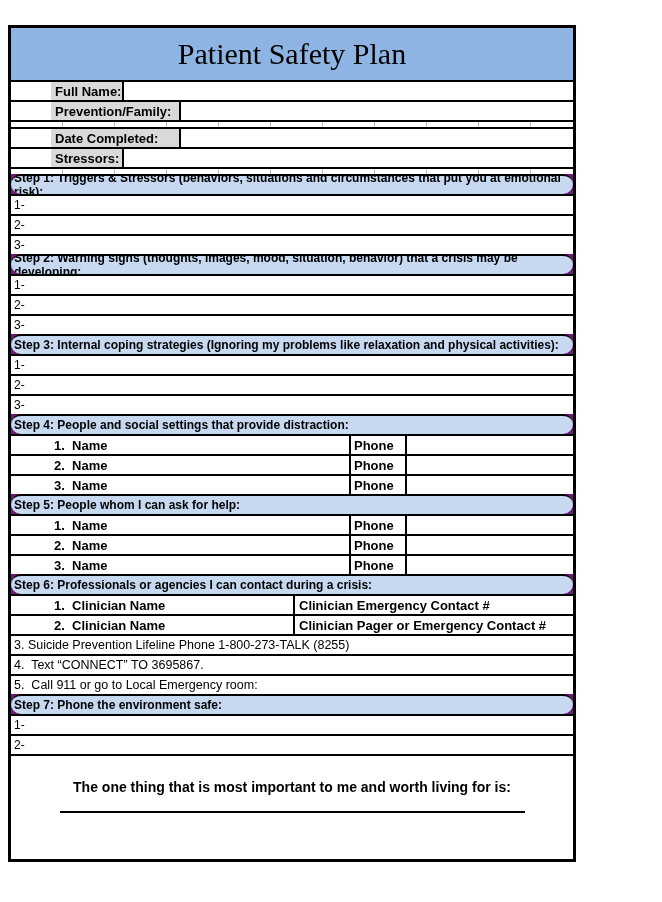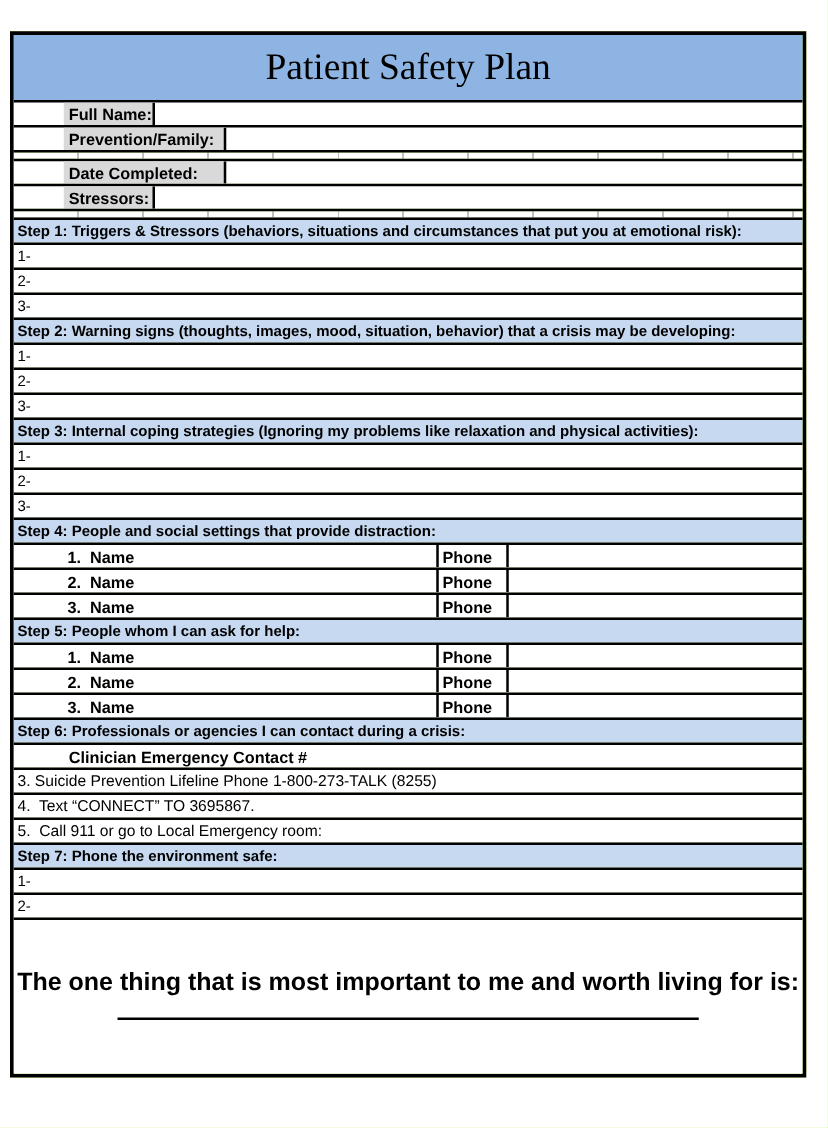--- a/index.html
+++ b/index.html
@@ -1,51 +1,51 @@
 <!DOCTYPE html>
 <html><head>
 <meta charset="utf-8">
 <style>
   html,body{margin:0;padding:0;background:#ffffff;}
   .page{position:relative;width:662px;height:902px;background:#ffffff;
         font-family:"Liberation Sans",sans-serif;color:#000;}
-  .form{position:absolute;left:8px;top:25px;width:637px;height:837px;
+  .form{position:absolute;left:8px;top:25px;width:568px;height:837px;
         border:3px solid #000;box-sizing:border-box;display:flex;
-        flex-direction:column;background:#bef264;}
+        flex-direction:column;background:#701a75;}
   .title{height:52px;flex:0 0 52px;background:#8DB4E2;display:flex;
          align-items:center;justify-content:center;
          font-family:"Liberation Serif",serif;font-size:30px;}
   .row{height:20px;flex:0 0 20px;box-sizing:border-box;border-top:2px solid #000;
        display:flex;align-items:center;overflow:hidden;background:#fff;padding-left:40px;}
   .spacer{height:7px;flex:0 0 7px;box-sizing:border-box;border-top:2px solid #000;
           background-image:repeating-linear-gradient(to right,#ffffff 0 51px,#bfbfbf 51px 52px);}
   .flabel{height:100%;background:#D9D9D9;border-right:2px solid #000;display:flex;
           align-items:center;padding-left:4px;box-sizing:border-box;
           font-weight:bold;font-size:13px;}
   .w-narrow{width:73px;flex:0 0 73px;}
   .w-wide{width:130px;flex:0 0 130px;}
   .fvalue{flex:1 1 auto;height:100%;}
-  .step-header{background:#C6D9F1;font-weight:bold;font-size:12px;padding-left:3px;}
+  .step-header{background:#C6D9F1;font-weight:bold;font-size:12px;padding-left:3px;border-radius:10px;}
   .line-row{font-size:12px;padding-left:3px;}
   .np-name{width:300px;flex:0 0 300px;height:100%;border-right:2px solid #000;
            display:flex;align-items:center;padding-left:3px;box-sizing:border-box;
            font-weight:bold;font-size:13px;}
   .np-phone{width:56px;flex:0 0 56px;height:100%;border-right:2px solid #000;
             display:flex;align-items:center;padding-left:3px;box-sizing:border-box;
             font-weight:bold;font-size:13px;}
   .np-value{flex:1 1 auto;height:100%;}
   .s6-left{width:244px;flex:0 0 244px;height:100%;border-right:2px solid #000;
            display:flex;align-items:center;padding-left:3px;box-sizing:border-box;
            font-weight:bold;font-size:13px;}
   .s6-right{flex:1 1 auto;height:100%;display:flex;align-items:center;
             padding-left:4px;font-weight:bold;font-size:13px;}
   .s6-full{font-size:12.5px;padding-left:3px;}
   .pre{white-space:pre;}
   .footer{flex:1 1 auto;border-top:2px solid #000;text-align:center;background:#fff;}
-  .footer-prompt{margin-top:39px;font-weight:bold;font-size:20px;}
+  .footer-prompt{margin-top:23px;font-weight:bold;font-size:14px;}
   .footer-line{width:465px;margin:16px auto 0;border-bottom:2px solid #000;height:0;}
 </style>
 </head>
 <body>
 
 <div class="page">
   <div class="form">
 
     <div class="title">Patient Safety Plan</div>
 
@@ -142,22 +142,33 @@
     <div class="row">
       <div class="np-name">
         <span class="pre">3.  Name</span>
       </div>
       <div class="np-phone">Phone</div>
       <div class="np-value"></div>
     </div>
 
     <div class="row step-header">Step 6: Professionals or agencies I can contact during a crisis:</div>
     <div class="row">
+      <div class="s6-left">
+        <span class="pre">1.  Clinician Name</span>
+      </div>
       <div class="s6-right">
         <span>Clinician Emergency Contact #</span>
+      </div>
+    </div>
+    <div class="row">
+      <div class="s6-left">
+        <span class="pre">2.  Clinician Name</span>
+      </div>
+      <div class="s6-right">
+        <span>Clinician Pager or Emergency Contact #</span>
       </div>
     </div>
     <div class="row s6-full">
       <span class="pre">3. Suicide Prevention Lifeline Phone 1-800-273-TALK (8255)</span>
     </div>
     <div class="row s6-full">
       <span class="pre">4.  Text “CONNECT” TO 3695867.</span>
     </div>
     <div class="row s6-full">
       <span class="pre">5.  Call 911 or go to Local Emergency room:</span>

